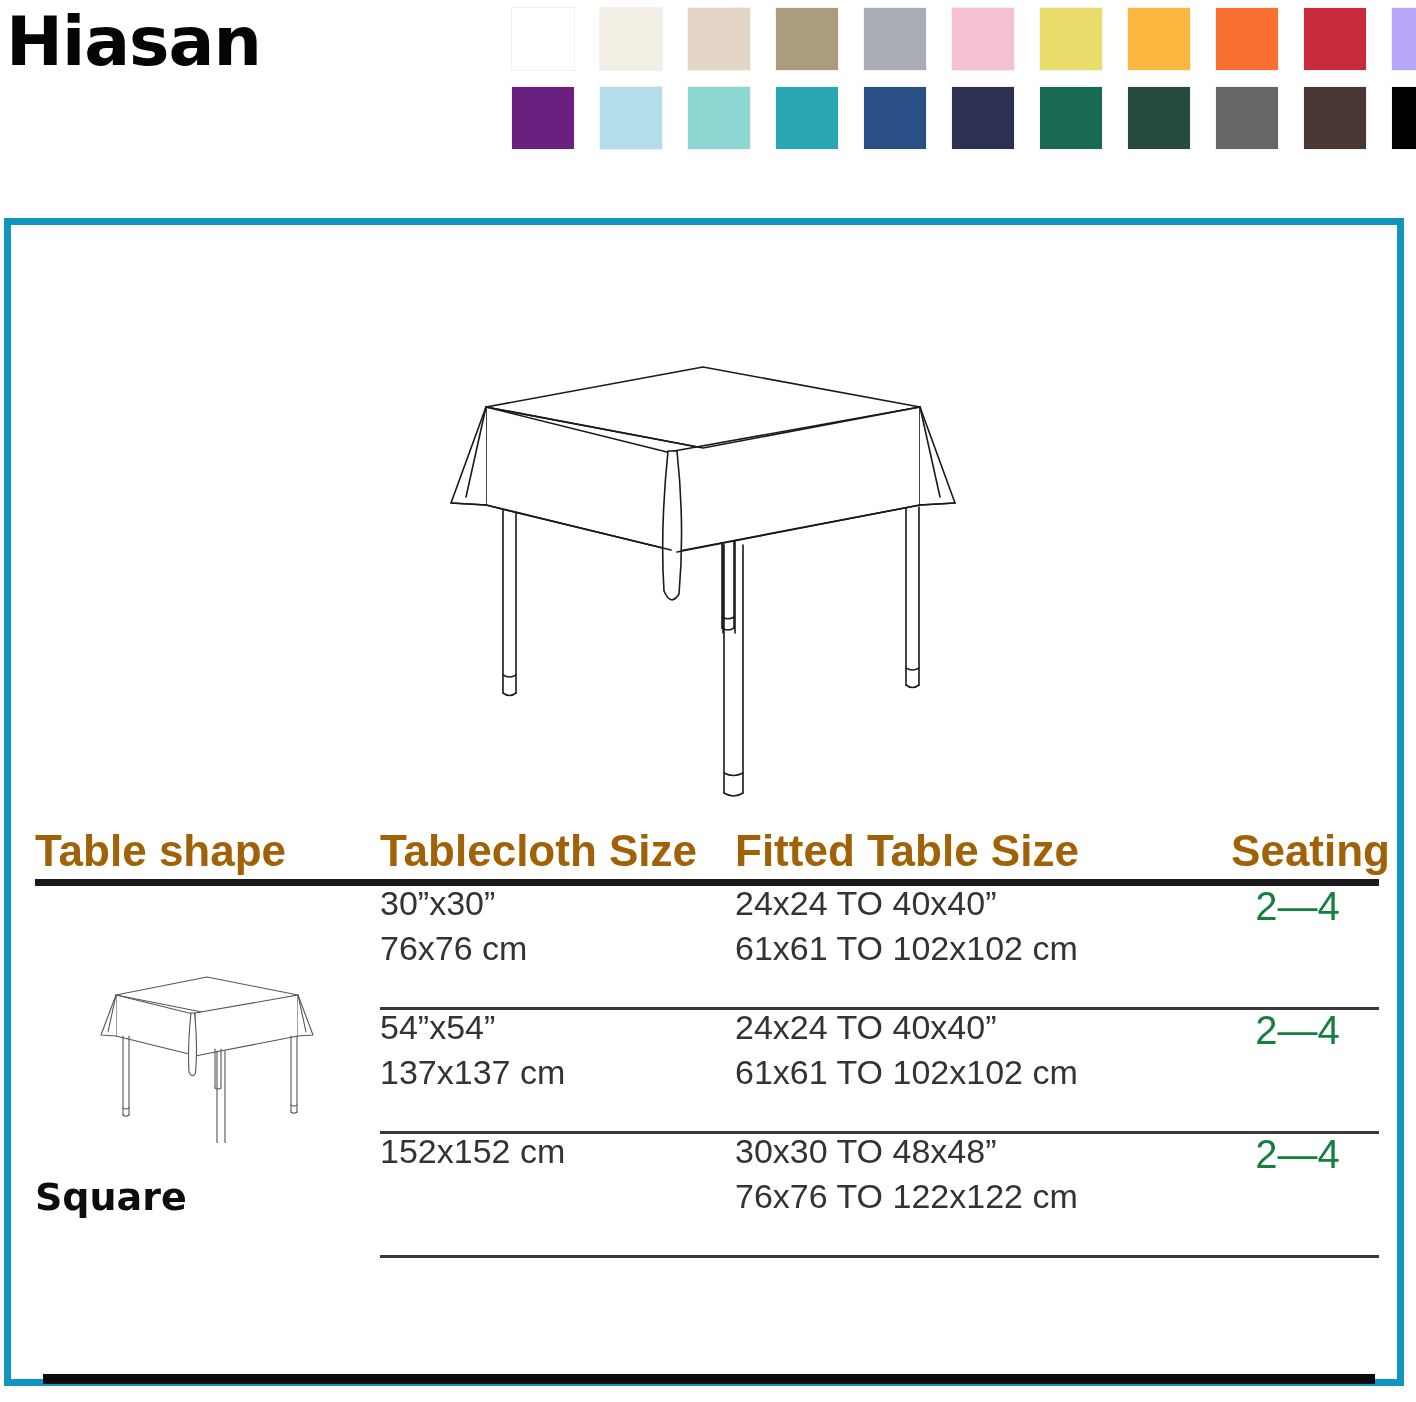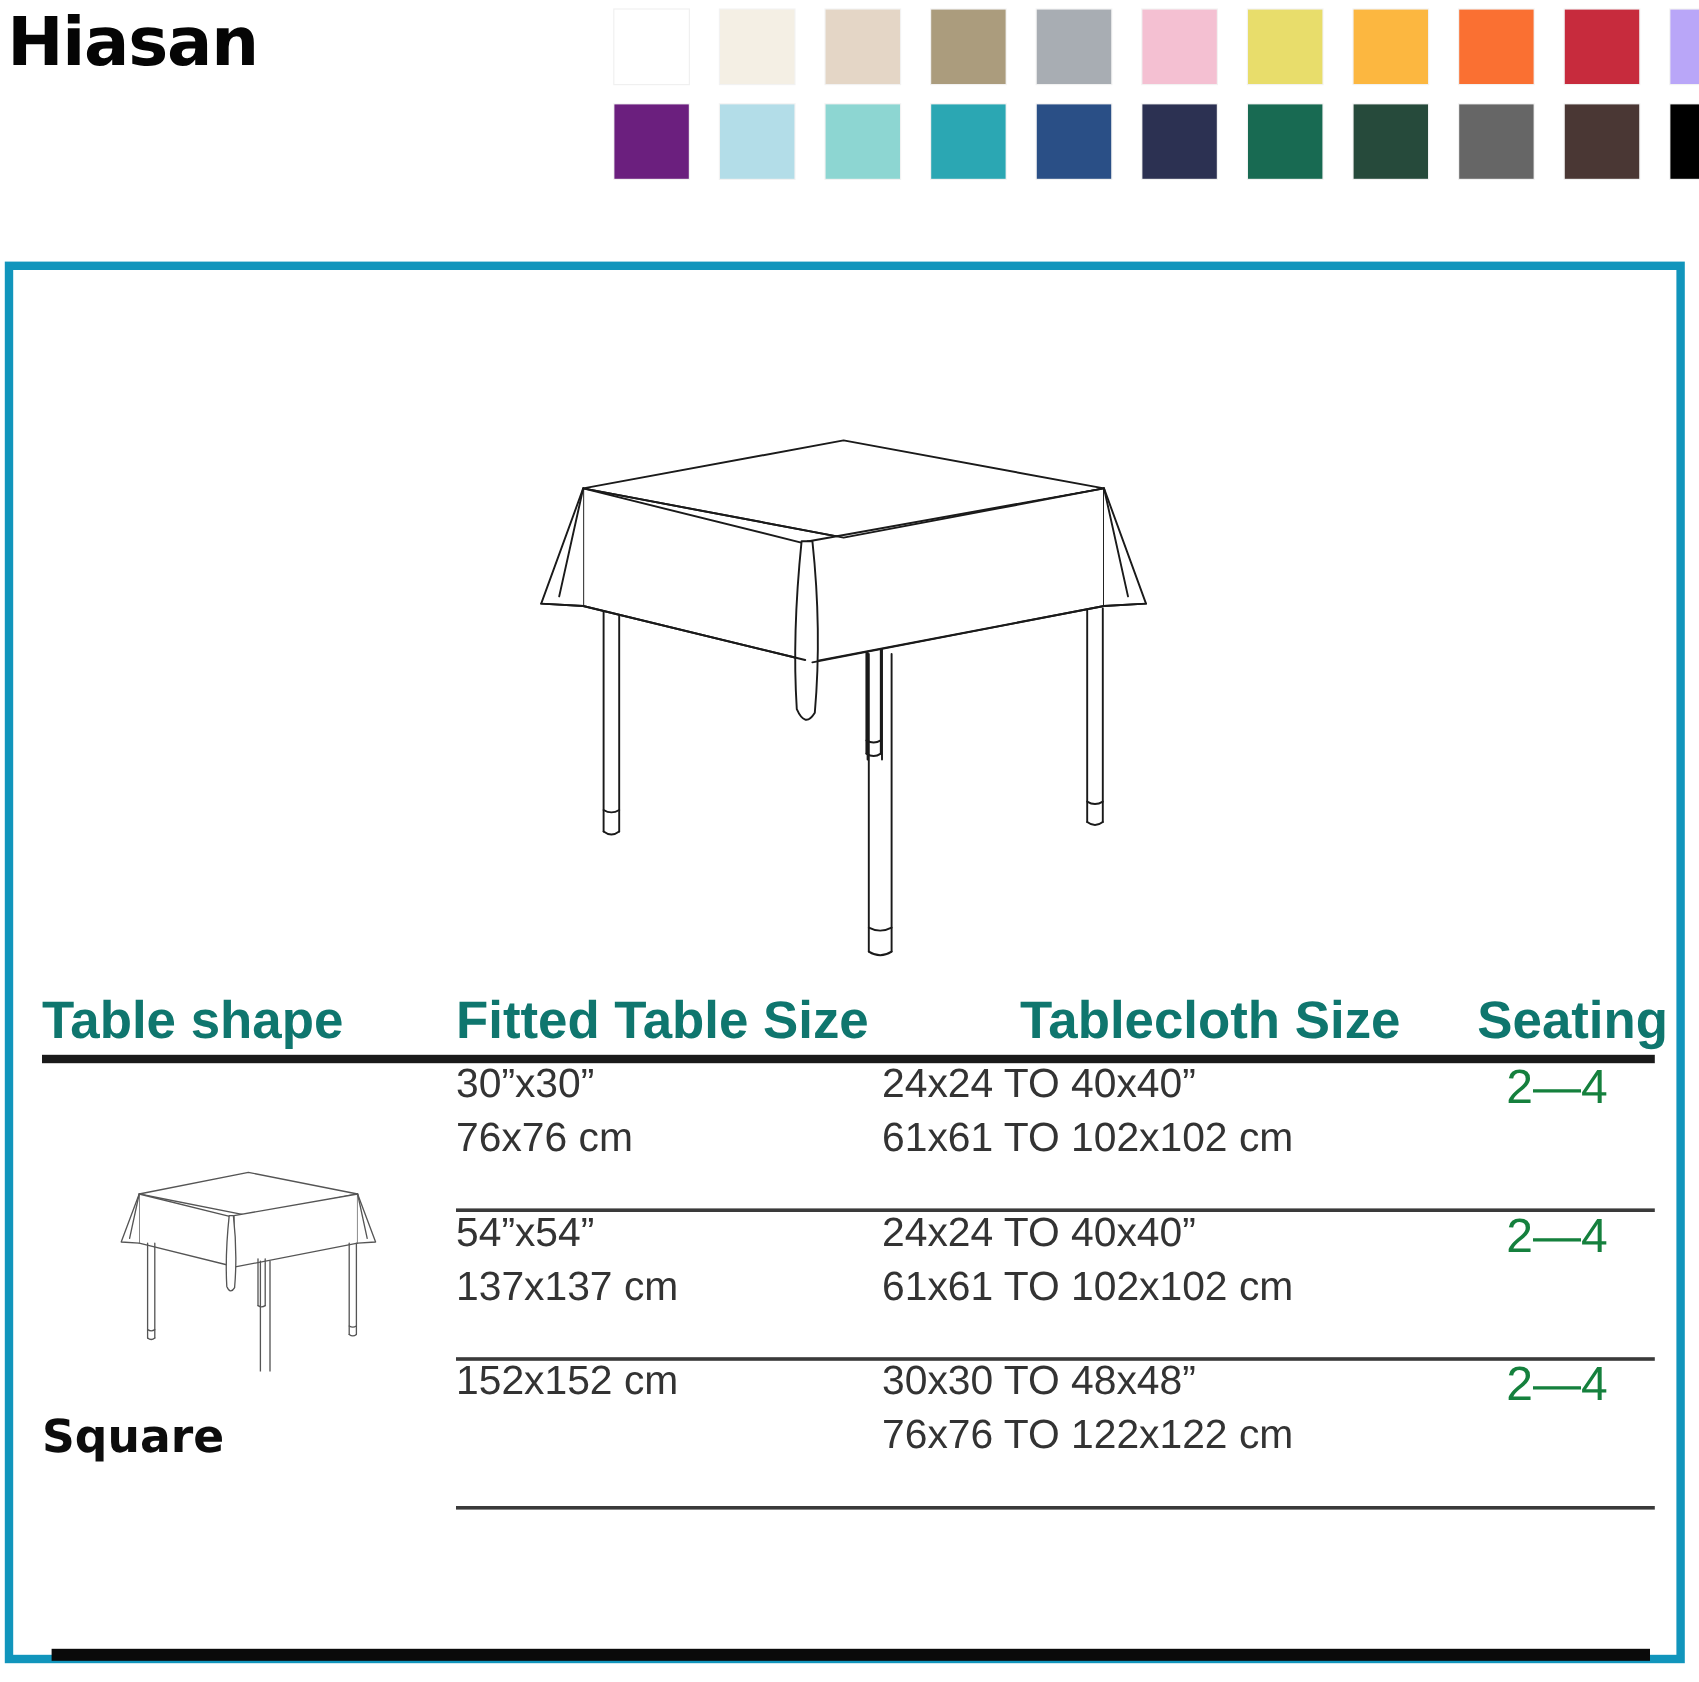--- a/index.html
+++ b/index.html
@@ -21,21 +21,21 @@
     left: 0; top: 0;
     width: 1416px;
     height: 218px;
   }
   #brand-logo {
     position: absolute;
     left: 6px;
     top: 8px;
     font-family: "DejaVu Sans", sans-serif;
     font-weight: bold;
-    font-size: 56px;
+    font-size: 68px;
     letter-spacing: -1px;
     color: #050505;
     line-height: 1;
   }
   #swatch-grid {
     position: absolute;
     left: 512px;
     top: 8px;
     width: 900px;
   }
@@ -87,21 +87,21 @@
 
   .thead {
     display: flex;
     align-items: flex-end;
     height: 68px;
   }
   .th {
     font-family: "Liberation Sans", sans-serif;
     font-weight: bold;
     font-size: 44px;
-    color: #0f766e;
+    color: #a16207;
     line-height: 1;
     white-space: nowrap;
   }
   .col-shape   { width: 345px; flex: 0 0 345px; }
   .col-cloth   { width: 355px; flex: 0 0 355px; }
   .col-fitted  { width: 470px; flex: 0 0 470px; }
   .col-seating { width: 185px; flex: 0 0 185px; text-align: right; }
 
   .header-rule {
     height: 7px;
@@ -254,22 +254,22 @@
 
       <path d="M272 103 L272 22" opacity="0.0"></path>
       <path d="M55 62 L272 103 L489 62"></path>
     </svg>
   </div>
 
   <div id="size-table">
 
     <div class="thead">
       <div class="th col-shape">Table shape</div>
+      <div class="th col-cloth">Tablecloth Size</div>
       <div class="th col-fitted">Fitted Table Size</div>
-      <div class="th col-cloth">Tablecloth Size</div>
       <div class="th col-seating">Seating</div>
     </div>
     <div class="header-rule"></div>
 
     <div id="table-body">
 
       <div id="shape-cell">
         <div id="shape-icon">
           <svg viewBox="0 0 230 175" xmlns="http://www.w3.org/2000/svg" fill="none" stroke="#555555" stroke-width="1.1" stroke-linejoin="round" stroke-linecap="round">
             <path d="M114 9 L205 27 L114 45 L23 27 Z" fill="#ffffff"></path>

